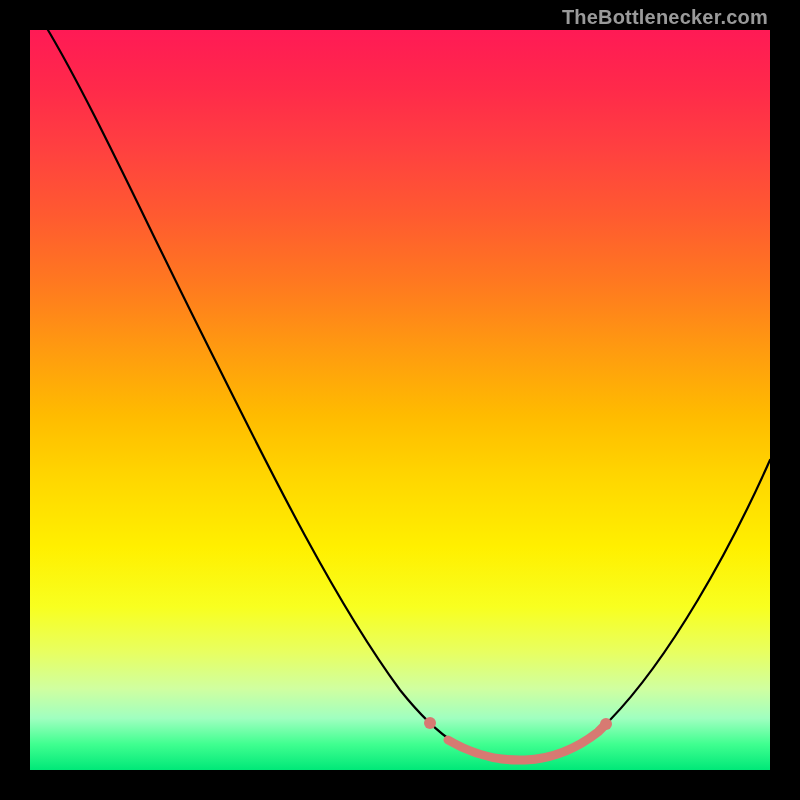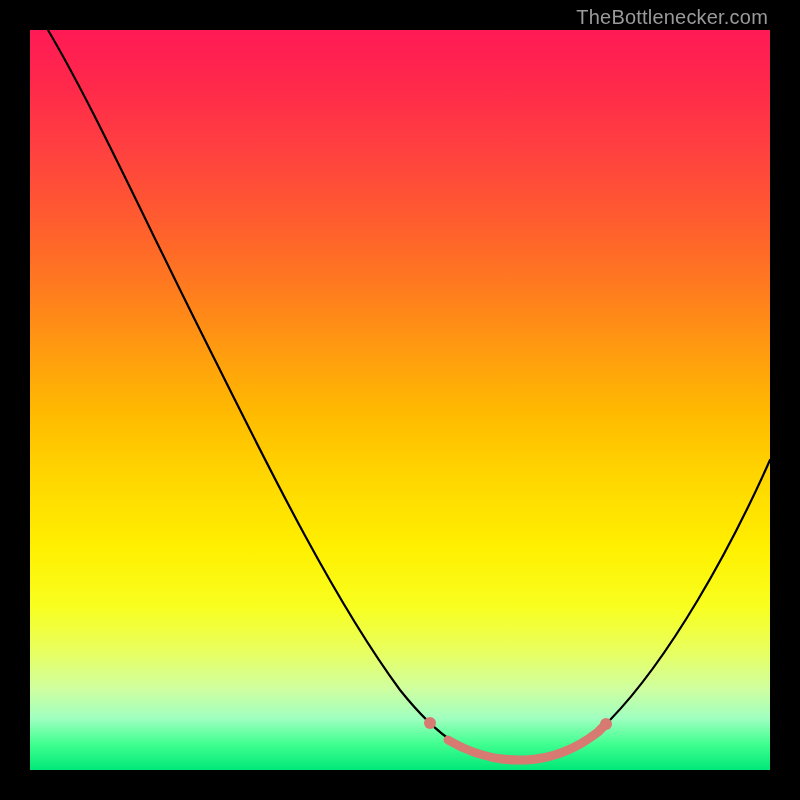--- a/index.html
+++ b/index.html
@@ -9,20 +9,21 @@
     height: 800px;
     background: #000;
     overflow: hidden;
     font-family: Arial, Helvetica, sans-serif;
   }
   .frame {
     position: relative;
     width: 800px;
     height: 772px;
     background: #000;
+    font-weight: bold;
   }
   .plot-area {
     position: absolute;
     left: 30px;
     top: 30px;
     width: 740px;
     height: 740px;
     background: linear-gradient(to bottom,
       #ff1a55 0%,
       #ff2a4a 8%,

